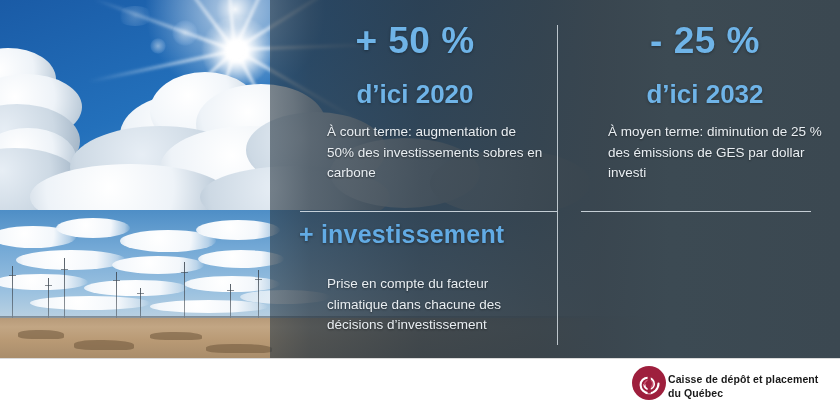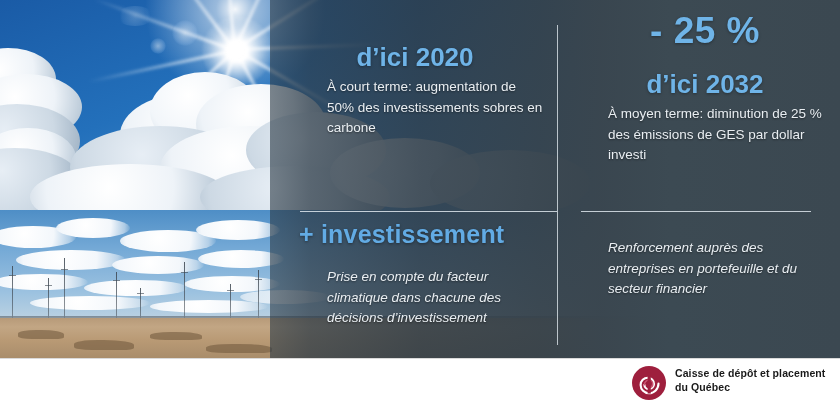--- a/index.html
+++ b/index.html
@@ -130,21 +130,21 @@
   .h-divider-right {
     position:absolute;
     left:311px; top:211px;
     width:230px; height:1px;
     background:rgba(232,240,246,0.8);
   }
 
   
   .quad { position:absolute; }
   .q-tl { left:285px; top:22px;  width:260px; }
-  .q-tr { left:580px; top:12px;  width:250px; }
+  .q-tr { left:580px; top:22px;  width:250px; }
   .q-bl { left:285px; top:220px; width:260px; }
   .q-br { left:580px; top:220px; width:250px; }
 
   .big-stat {
     color:#6fb4e8;
     font-size:37px;
     font-weight:bold;
     letter-spacing:0.5px;
     text-align:center;
     line-height:1.0;
@@ -155,43 +155,42 @@
     font-size:26px;
     font-weight:bold;
     text-align:center;
     margin-top:20px;
     text-shadow:0 1px 3px rgba(0,0,0,0.35);
   }
   .stat-body {
     color:#e9eef2;
     font-size:13.5px;
     line-height:1.52;
-    margin-top:4px;
+    margin-top:12px;
     padding-left:42px;
     text-shadow:0 1px 2px rgba(0,0,0,0.45);
   }
   .q-tr .stat-body, .q-br .stat-body { padding-left:28px; }
 
   .theme-title {
     color:#62abe4;
     font-size:25px;
     font-weight:bold;
     letter-spacing:0.2px;
     padding-left:14px;
     text-shadow:0 1px 3px rgba(0,0,0,0.4);
   }
   .q-br .theme-title { padding-left:14px; }
   .theme-body {
     color:#e9eef2;
     font-size:13.5px;
     line-height:1.52;
-    margin-top:18px;
+    margin-top:25px;
     padding-left:42px;
     text-shadow:0 1px 2px rgba(0,0,0,0.45);
-    font-style:italic;
   }
   .q-br .theme-body { padding-left:28px; }
 
   
   .footer {
     position:absolute;
     left:0; top:358px;
     width:840px; height:62px;
     background:#ffffff;
   }
@@ -205,22 +204,22 @@
     color:#7d7d7d;
     font-size:12.5px;
     font-weight:bold;
     letter-spacing:1.35px;
     line-height:1.65;
   }
   .logo-block {
     position:absolute;
     left:632px; top:366px;
     display:flex;
-    align-items:flex-start;
-    gap:9px;
+    align-items:flex-end;
+    gap:2px;
   }
   .logo-mark {
     width:34px; height:34px;
     flex:0 0 34px;
     position:relative;
   }
   .logo-text {
     color:#1a1a1a;
     font-size:10.5px;
     font-weight:bold;
@@ -303,37 +302,37 @@
 
   <div class="overlay"></div>
 
   <div class="grid">
     <div class="v-divider"></div>
     <div class="h-divider-left"></div>
     <div class="h-divider-right"></div>
   </div>
 
   <div class="quad q-tl">
+    <div class="big-stat">+ 50 %</div>
     <div class="sub-stat">d’ici 2020</div>
     <div class="stat-body">À court terme: augmentation de 50% des investissements sobres en carbone</div>
   </div>
 
   <div class="quad q-tr">
     <div class="big-stat">- 25 %</div>
     <div class="sub-stat">d’ici 2032</div>
     <div class="stat-body">À moyen terme: diminution de 25 % des émissions de GES par dollar investi</div>
   </div>
 
   <div class="quad q-bl">
     <div class="theme-title">+ investissement</div>
     <div class="theme-body">Prise en compte du facteur climatique dans chacune des décisions d’investissement</div>
   </div>
 
   <div class="quad q-br">
-    <div class="theme-body">Renforcement auprès des entreprises en portefeuille et du secteur financier</div>
   </div>
 
   <div class="footer">
     <div class="footer-rule"></div>
   </div>
 
   <div class="logo-block">
     <div class="logo-mark">
       <svg width="34" height="34" viewBox="0 0 34 34" aria-hidden="true">
         <circle cx="17" cy="17" r="17" fill="#9e1f3d"></circle>

